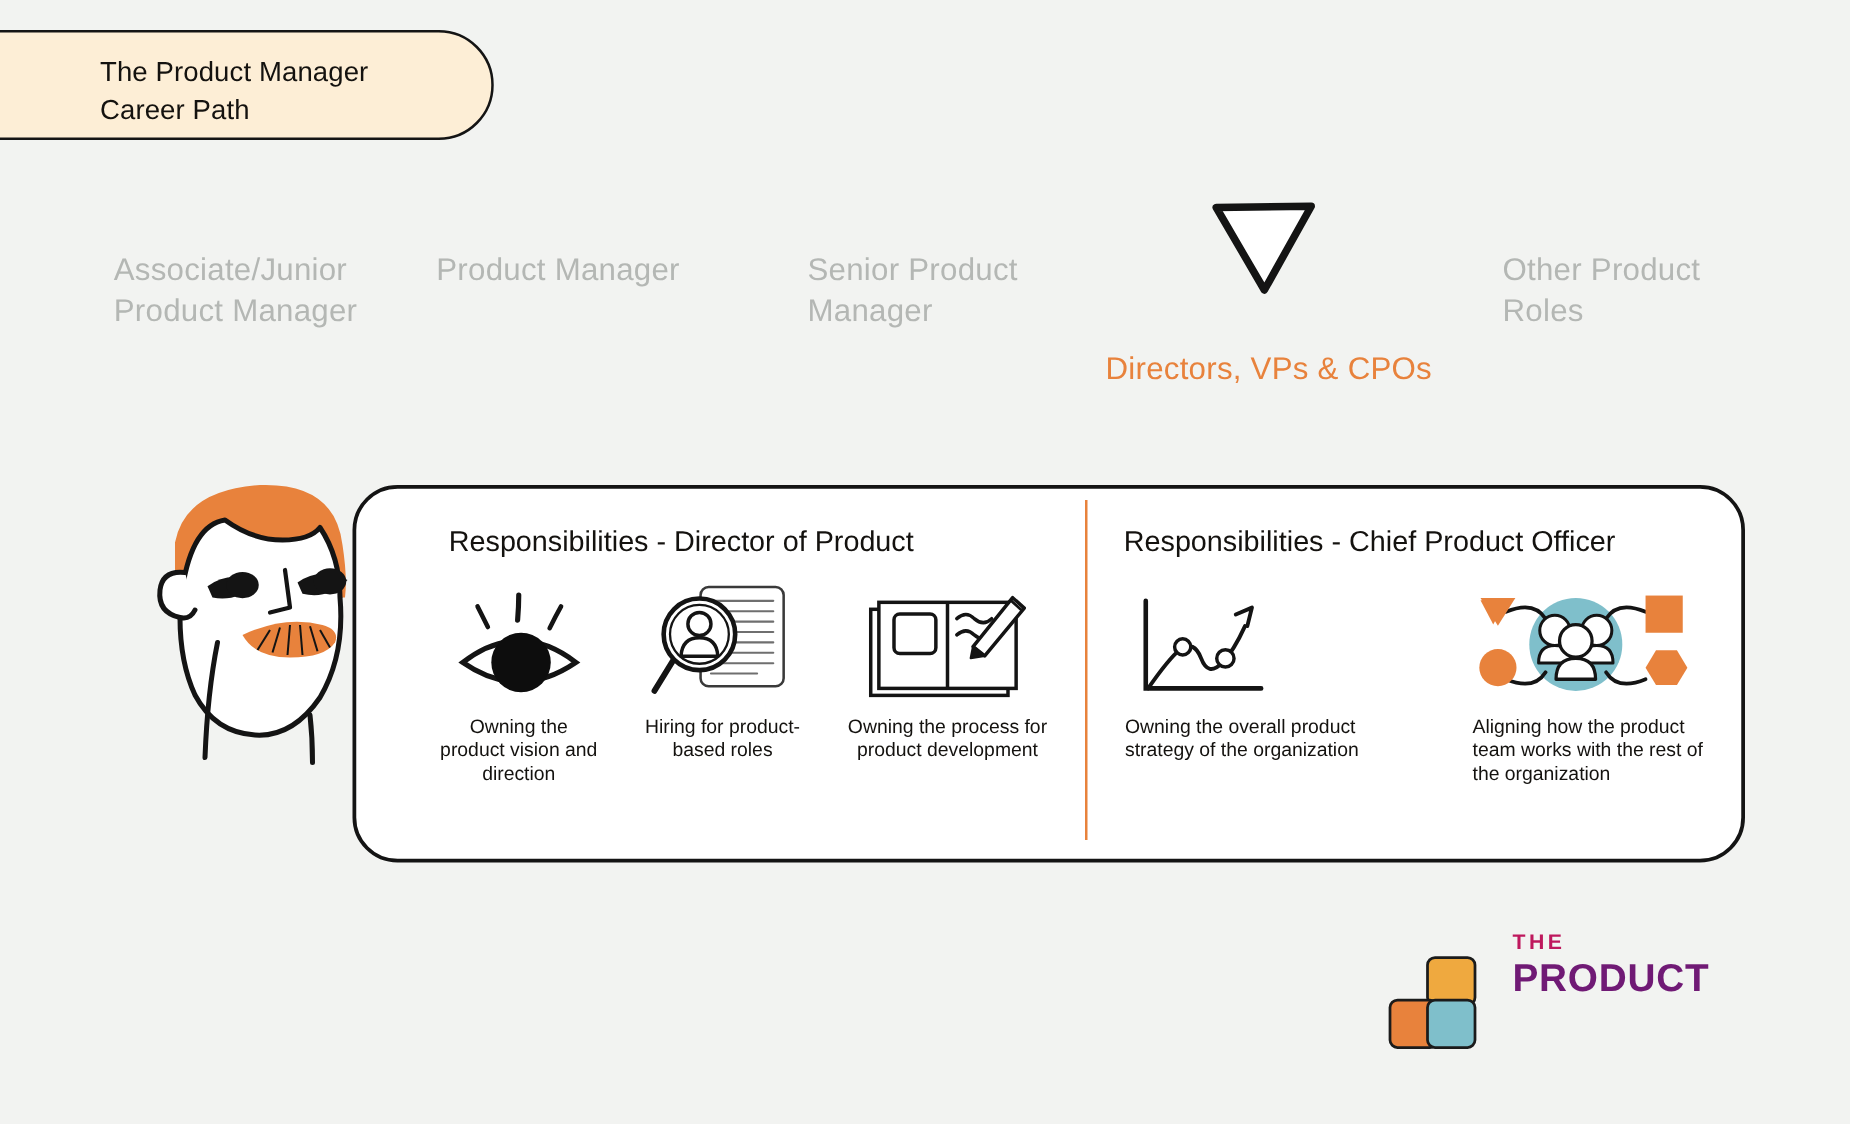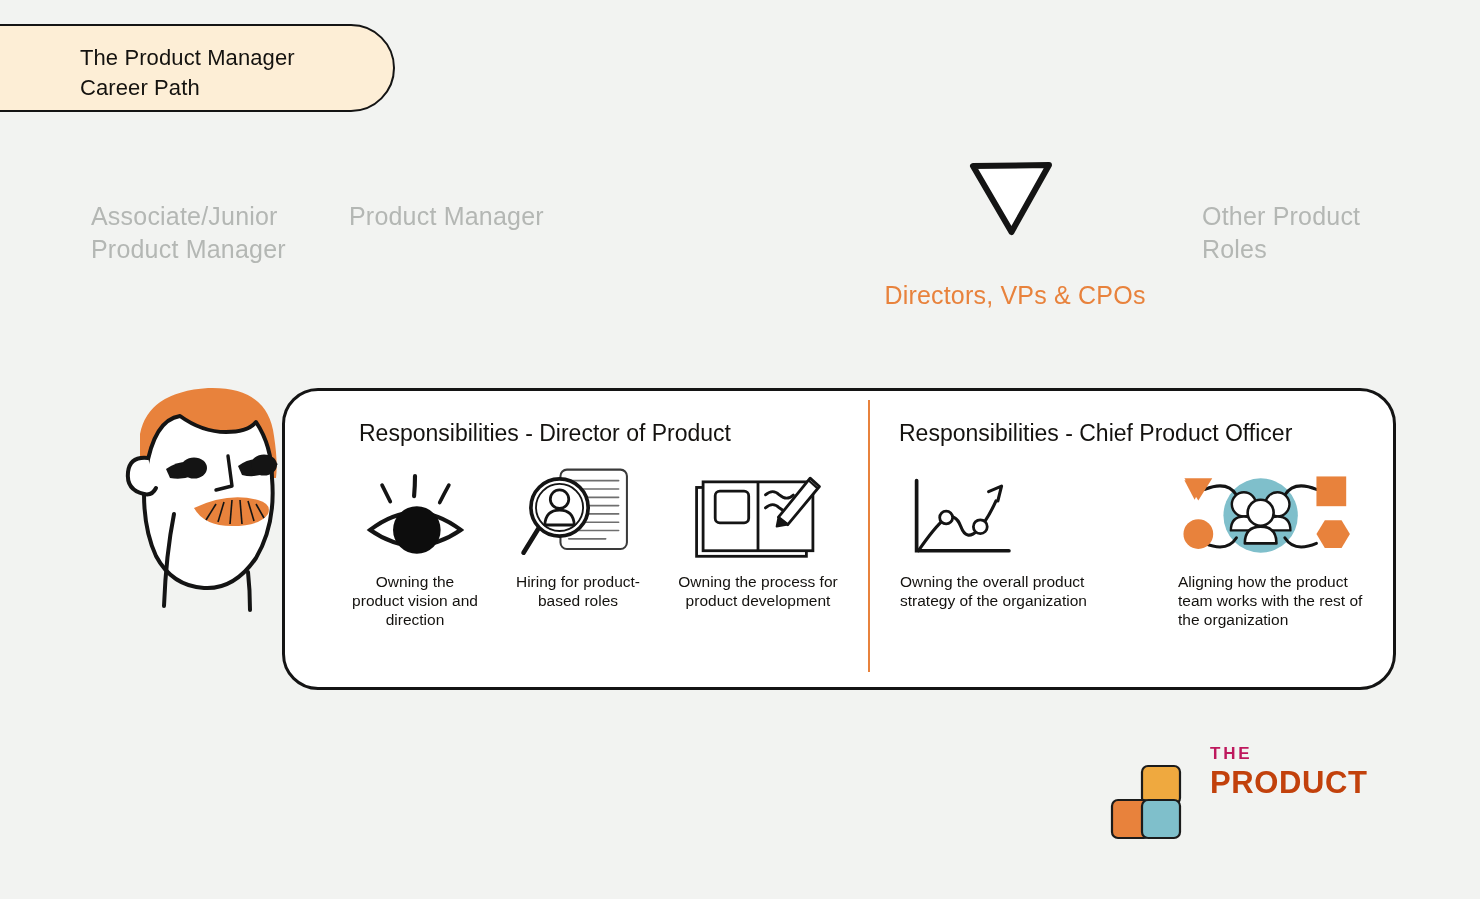--- a/index.html
+++ b/index.html
@@ -174,38 +174,39 @@
     font-size: 17px;
     font-weight: bold;
     letter-spacing: 2.8px;
     color: #be185d;
     line-height: 20px;
   }
   .logo-product, .logo-manager {
     font-size: 31px;
     font-weight: bold;
     letter-spacing: 0.6px;
-    color: #c2410c;
+    color: #701a75;
     line-height: 38px;
   }
 </style>
 </head>
 <body>
 
 <div class="stage">
 
   <div class="title-pill">
     <div class="title-pill-text">
       <div>The Product Manager</div>
       <div>Career Path</div>
     </div>
   </div>
 
   <div class="stage-label sl1">Associate/Junior Product Manager</div>
   <div class="stage-label sl2">Product Manager</div>
+  <div class="stage-label sl3">Senior Product Manager</div>
   <div class="stage-label active sl4">Directors, VPs &amp; CPOs</div>
   <div class="stage-label sl5">Other Product Roles</div>
 
   <div class="marker-triangle">
     <svg viewBox="0 0 88 78" width="88" height="78">
       <path d="M6 6 L82 5 L44.5 72 Z" fill="#ffffff" stroke="#141414" stroke-width="6" stroke-linejoin="round"></path>
     </svg>
   </div>
 
   <div class="card"></div>

